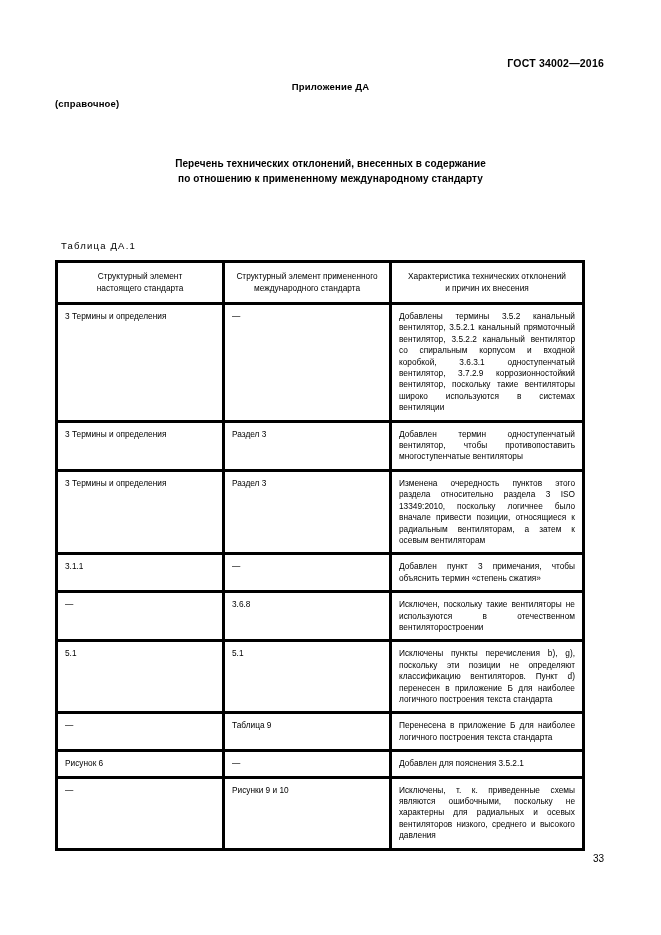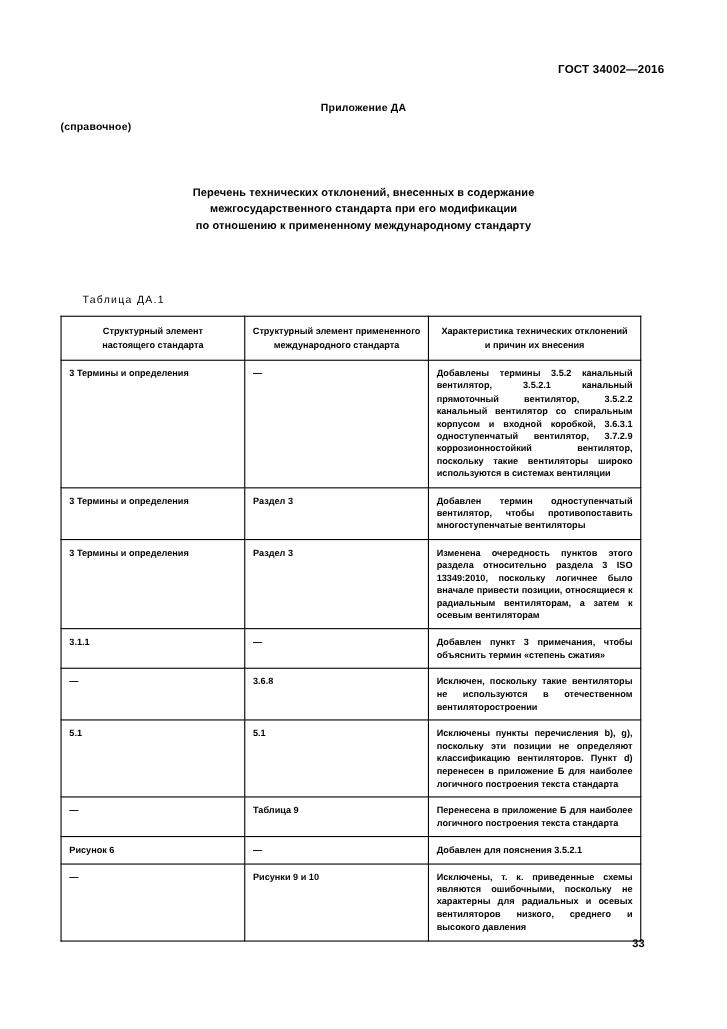--- a/index.html
+++ b/index.html
@@ -27,21 +27,21 @@
     font-size: 10.5px;
     font-weight: bold;
     letter-spacing: 0.2px;
     padding-top: 57px;
     padding-right: 2px;
   }
   .appendix-title {
     text-align: center;
     font-size: 9.5px;
     font-weight: bold;
-    margin-top: 24px;
+    margin-top: 12px;
     letter-spacing: 0.2px;
   }
   .appendix-sub {
     text-align: left;
     font-size: 9.5px;
     font-weight: bold;
     margin-top: 6px;
     letter-spacing: 0.2px;
   }
   .main-title {
@@ -49,75 +49,74 @@
     font-size: 10px;
     font-weight: bold;
     margin-top: 47px;
     line-height: 15px;
     letter-spacing: 0.1px;
   }
   .main-title div { white-space: nowrap; }
   .table-caption {
     font-size: 9.5px;
     margin-top: 54px;
-    margin-left: 20px;
+    margin-left: 6px;
     letter-spacing: 1.2px;
   }
   table.da {
     border-collapse: collapse;
     margin-top: 9px;
     width: 527px;
     table-layout: fixed;
   }
   table.da td, table.da th {
-    border: 1px solid #000000;
+    border: 3px solid #000000;
     vertical-align: top;
     padding: 6px 7px 6px 7px;
     font-size: 8.3px;
     line-height: 11.4px;
-    font-weight: bold;
+    font-weight: normal;
   }
   table.da th {
     text-align: center;
     vertical-align: middle;
     padding: 8px 6px;
     line-height: 11.5px;
   }
   col.c1 { width: 167px; }
   col.c2 { width: 167px; }
   col.c3 { width: 193px; }
   td.center {
     vertical-align: middle;
   }
   td.just {
     text-align: justify;
     text-align-last: left;
     hyphens: manual;
   }
   .page-number {
     position: absolute;
-    right: 75px;
+    right: 57px;
     bottom: 53px;
     font-size: 10px;
-    font-weight: bold;
+    font-weight: normal;
   }
 </style>
 </head>
 <body>
 
 <div class="page">
 
   <div class="std-header">ГОСТ 34002—2016</div>
 
   <div class="appendix-title">Приложение ДА</div>
   <div class="appendix-sub">(справочное)</div>
 
   <div class="main-title">
     <div>Перечень технических отклонений, внесенных в содержание</div>
-    <div>межгосударственного стандарта при его модификации</div>
     <div>по отношению к примененному международному стандарту</div>
   </div>
 
   <div class="table-caption">Таблица ДА.1</div>
 
   <table class="da">
     <colgroup>
       <col class="c1">
         <col class="c2">
         <col class="c3">

